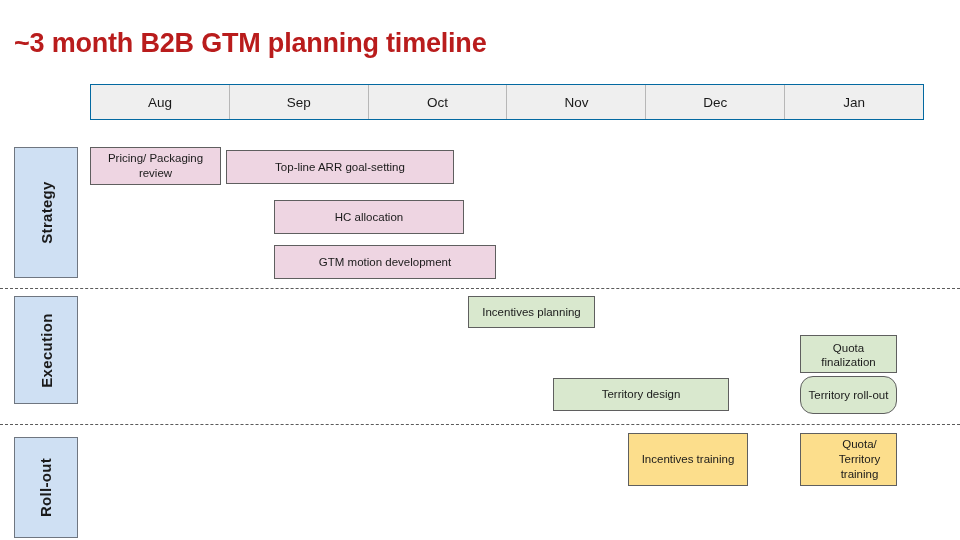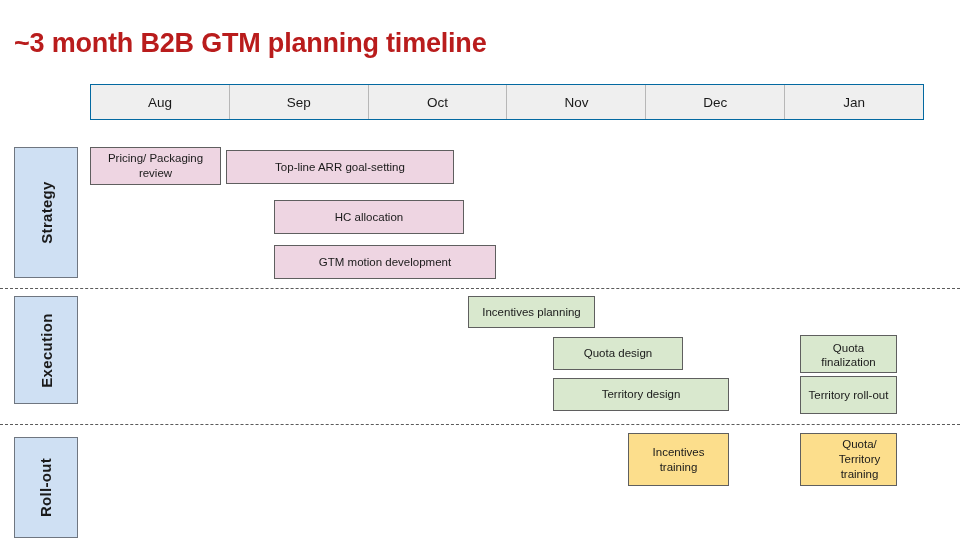--- a/index.html
+++ b/index.html
@@ -137,44 +137,41 @@
   <div class="lane-divider" style="top:288px;"></div>
 
   <div class="lane-label" style="left:14px; top:296px; width:64px; height:108px;">
     <span>Execution</span>
   </div>
 
   <div class="task-bar bar-execution" style="left:468px; top:296px; width:127px; height:32px;">
     <span>Incentives planning</span>
   </div>
 
-  <div class="task-bar bar-execution" style="left:553px; top:337px; width:130px; height:33px;">
-    <span>Quota design</span>
-  </div>
 
   <div class="task-bar bar-execution" style="left:553px; top:378px; width:176px; height:33px;">
     <span>Territory design</span>
   </div>
 
   <div class="task-bar bar-execution" style="left:800px; top:335px; width:97px; height:38px;align-items:flex-end;">
     <span>Quota finalization</span>
   </div>
 
-  <div class="task-bar bar-execution" style="left:800px; top:376px; width:97px; height:38px;">
+  <div class="task-bar bar-execution" style="left:800px; top:376px; width:97px; height:38px;border-radius:13px;">
     <span>Territory roll-out</span>
   </div>
 
   <div class="lane-divider" style="top:424px;"></div>
 
   <div class="lane-label" style="left:14px; top:437px; width:64px; height:101px;">
     <span>Roll-out</span>
   </div>
 
 
-  <div class="task-bar bar-rollout" style="left:628px; top:433px; width:101px; height:53px;">
+  <div class="task-bar bar-rollout" style="left:628px; top:433px; width:120px; height:53px;">
     <span>Incentives training</span>
   </div>
 
   <div class="task-bar bar-rollout" style="left:800px; top:433px; width:97px; height:53px;padding-left:26px;">
     <span>Quota/ Territory training</span>
   </div>
 
 </div>
 
 </body></html>

